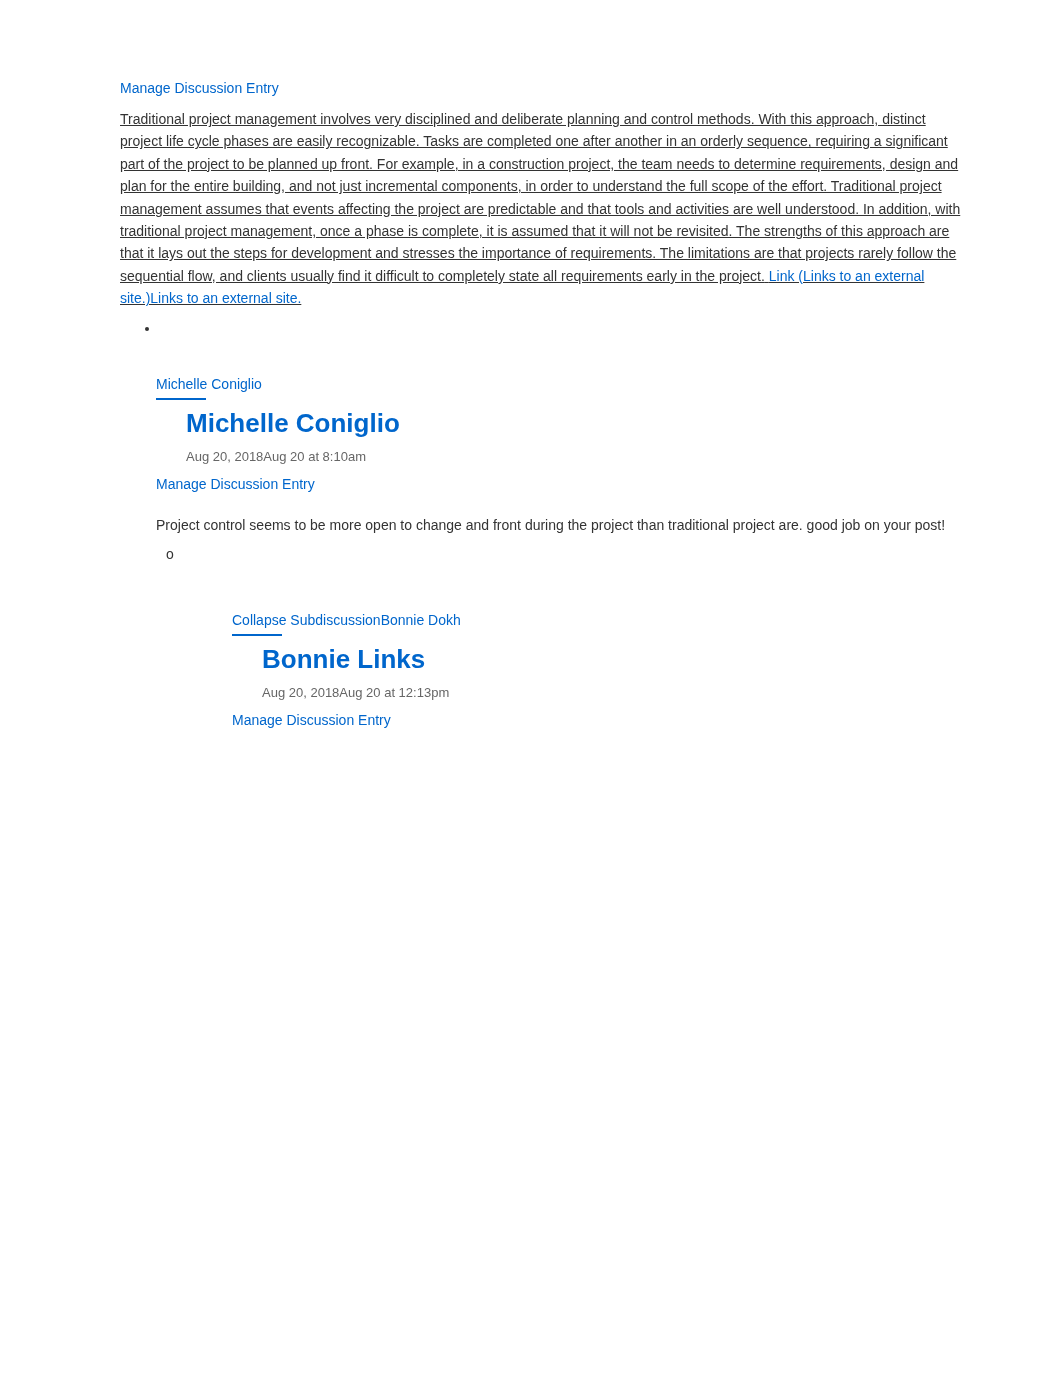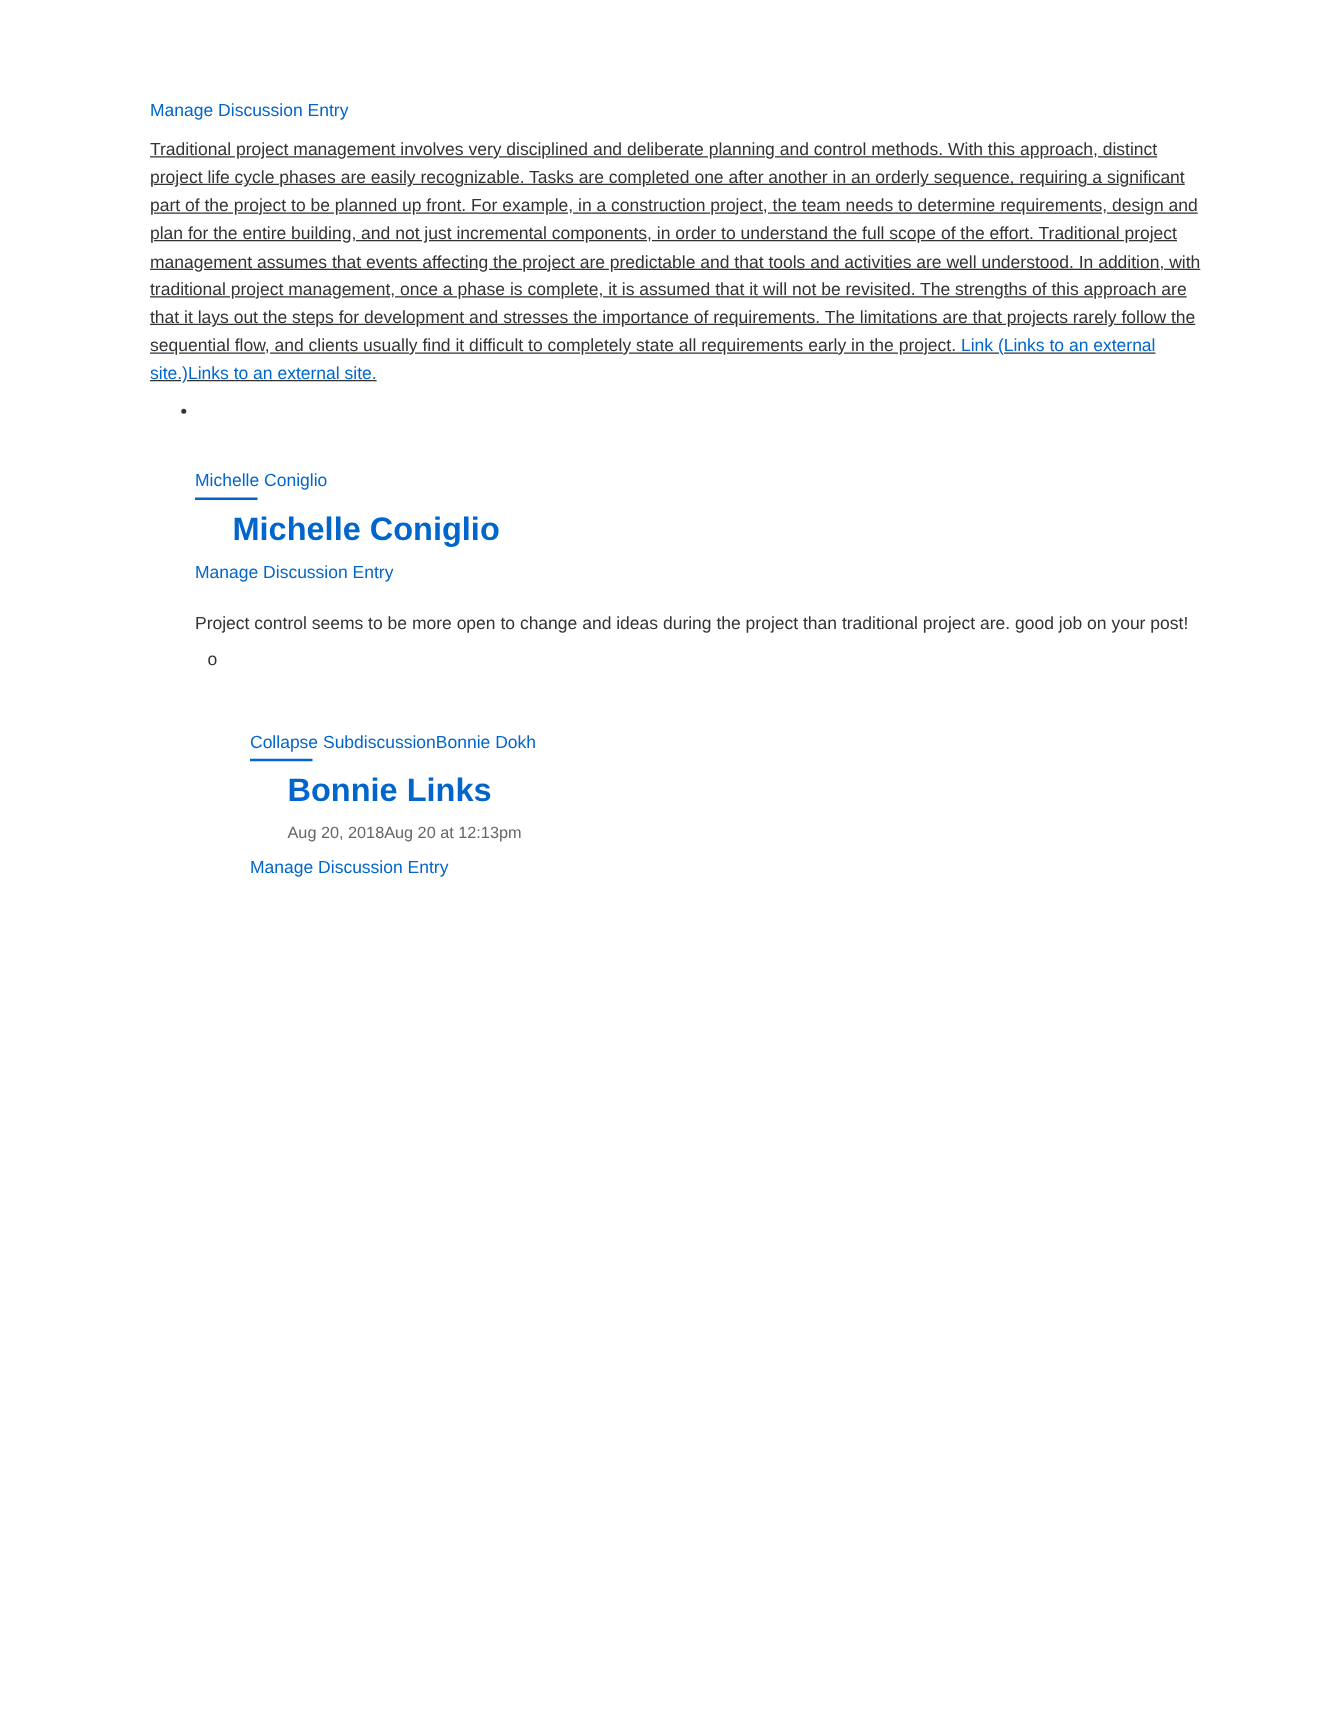--- a/index.html
+++ b/index.html
@@ -101,21 +101,21 @@
 
     .divider-line {
       border: none;
       border-top: 2px solid #0066cc;
       width: 50px;
       margin-bottom: 8px;
     }
 
     
     .sub-reply-section {
-      margin-left: 80px;
+      margin-left: 112px;
       margin-top: 50px;
     }
 
     .collapse-link {
       color: #0066cc;
       text-decoration: none;
       font-size: 14px;
       display: block;
       margin-bottom: 6px;
       cursor: pointer;
@@ -146,24 +146,25 @@
     </ul>
   </div>
 
   <div class="reply-section">
     <a class="reply-author-link">Michelle Coniglio</a>
 
     <hr class="divider-line">
 
     <h2 class="reply-author-heading">Michelle Coniglio</h2>
 
+    <div class="reply-timestamp">Aug 20, 2018Aug 20 at 8:10am</div>
 
     <a class="manage-link">Manage Discussion Entry</a>
 
-    <div class="reply-body">Project control seems to be more open to change and ideas during the project than traditional project are. good job on your post!</div>
+    <div class="reply-body">Project control seems to be more open to change and front during the project than traditional project are. good job on your post!</div>
 
     <div class="list-marker">o</div>
   </div>
 
   <div class="sub-reply-section">
     <a class="collapse-link">Collapse SubdiscussionBonnie Dokh</a>
 
     <hr class="divider-line">
 
     <h2 class="reply-author-heading">Bonnie Links</h2>

